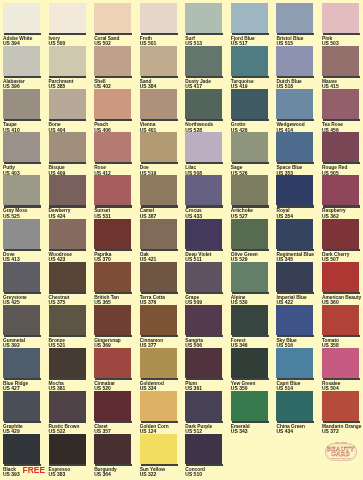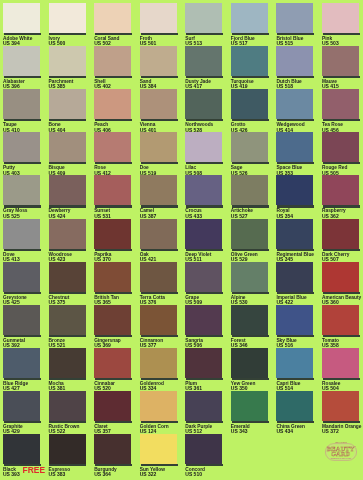--- a/index.html
+++ b/index.html
@@ -2,21 +2,21 @@
 <html><head>
 <meta charset="utf-8">
 <title>Beauty Gard Color Card</title>
 <style>
   html, body { margin:0; padding:0; }
   body {
     width:363px; height:480px; overflow:hidden;
     background:#f7f6f8;
     font-family:"Liberation Sans", sans-serif;
   }
-  #card { position:relative; width:363px; height:480px; background:#bef264; filter:blur(0.28px); }
+  #card { position:relative; width:363px; height:480px; background:#fef9c3; filter:blur(0.28px); }
   .swatch-cell { position:absolute; width:45px; }
   .chip { position:relative; width:37px; height:30px; }
   .chip::after { content:""; position:absolute; left:0.8px; top:30px; width:37px; height:2.1px; background:rgba(28,34,46,.85); }
   .label { margin-top:3px; font-size:4.8px; line-height:5.3px; font-weight:bold; color:#1e1e22; white-space:nowrap; }
   .code { font-size:5.0px; line-height:5.3px; font-weight:bold; color:#17171b; white-space:nowrap; }
   #free-tag { position:absolute; left:22.5px; top:465.6px; font-size:8.4px; line-height:8.4px; font-weight:bold; color:#e02a2c; letter-spacing:0.1px; }
   #logo { position:absolute; left:321px; top:438px; width:40px; height:24px; }
 </style>
 </head>
 <body>

